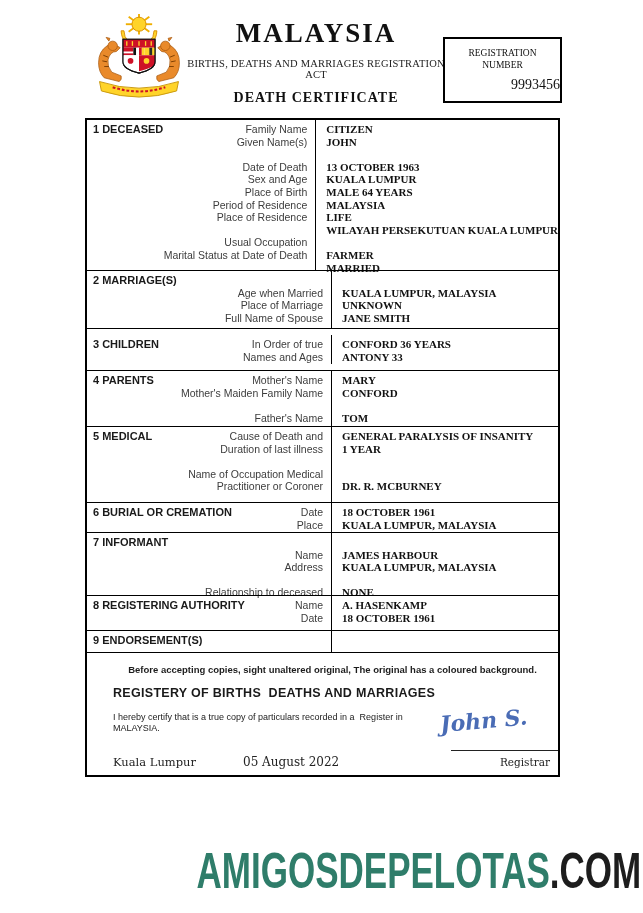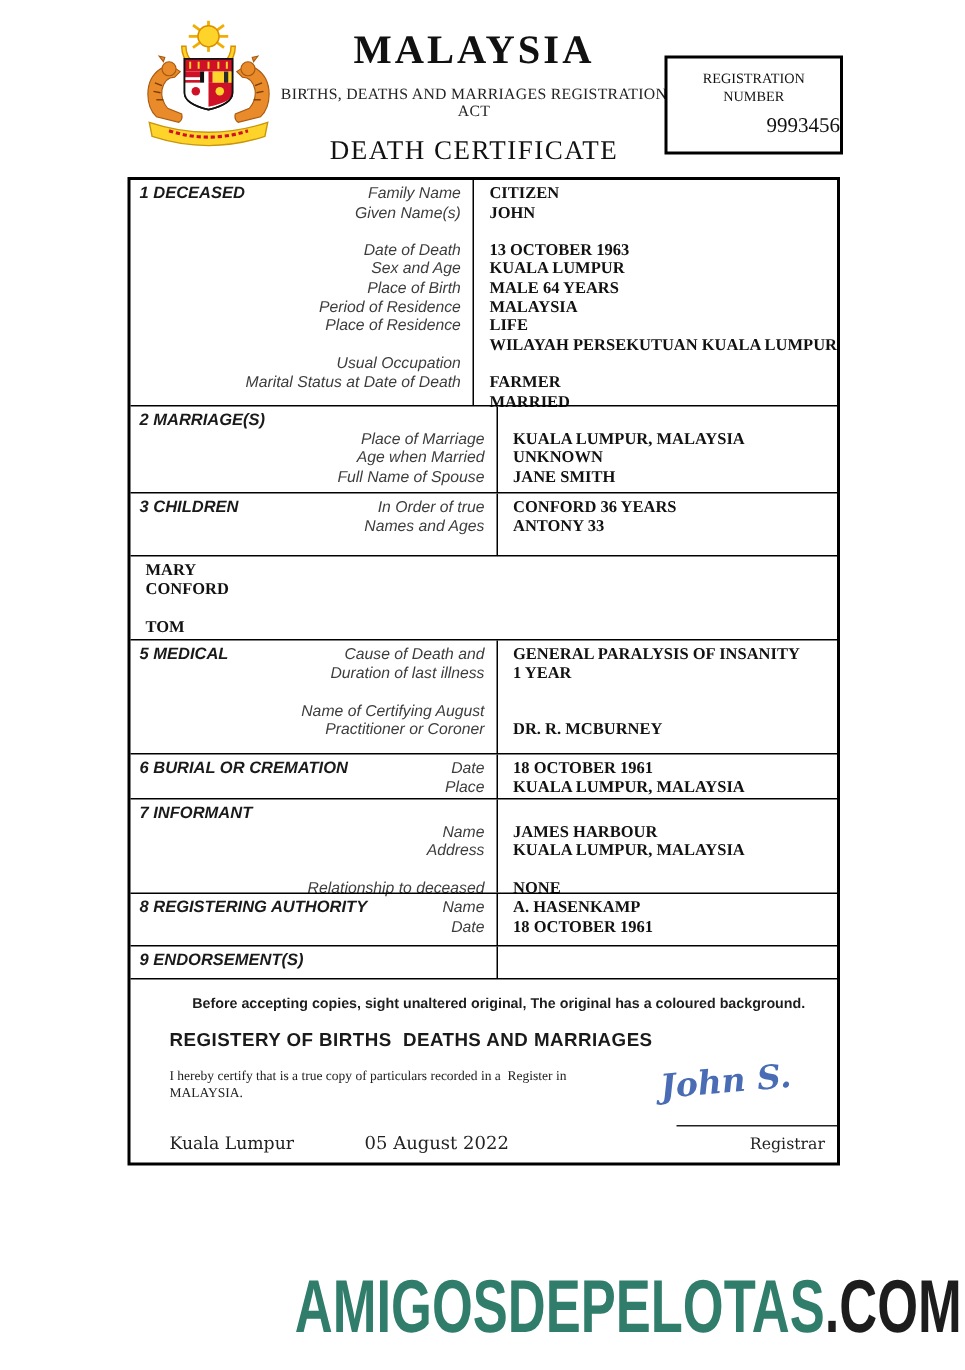--- a/index.html
+++ b/index.html
@@ -4,46 +4,46 @@
 <style>
   * { margin:0; padding:0; box-sizing:border-box; }
   body { background:#ffffff; font-family:"Liberation Sans", sans-serif; }
   .page { position:relative; width:643px; height:913px; background:#ffffff; overflow:hidden; }
 
   
   .coa { position:absolute; left:92px; top:12px; width:94px; height:94px; }
   .header-center { position:absolute; left:180px; top:18px; width:272px; text-align:center; }
   .country-title { font-family:"Liberation Serif", serif; font-weight:bold; font-size:27px; letter-spacing:2px; color:#111; }
   .act-line { font-family:"Liberation Serif", serif; font-size:10.5px; color:#222; margin-top:9px; letter-spacing:0.2px; }
-  .cert-title { font-family:"Liberation Serif", serif; font-weight:normal; font-size:18px; letter-spacing:1px; color:#111; margin-top:10px; }
+  .cert-title { font-family:"Liberation Serif", serif; font-weight:bold; font-size:14px; letter-spacing:1px; color:#111; margin-top:10px; }
   .reg-box { position:absolute; left:443px; top:37px; width:119px; height:66px; border:2px solid #000; text-align:center; padding-top:9px; }
   .reg-label { font-family:"Liberation Serif", serif; font-weight:normal; font-size:9.5px; color:#111; line-height:11.5px; }
   .reg-number { font-family:"Liberation Serif", serif; font-size:14px; color:#111; margin-top:6px;text-align:right; }
 
   
   .cert-table { position:absolute; left:85px; top:118px; width:475px; border:2px solid #000; background:#fff; }
   .sec-row { display:flex; border-top:1.5px solid #000; position:relative; }
   .sec-row:first-child { border-top:none; }
-  .sec-left { width:245px; border-right:1.5px solid #000; position:relative; padding:3px 8px 0 16px;font-style:italic; }
+  .sec-left { width:245px; border-right:1.5px solid #000; position:relative; padding:3px 8px 0 16px; }
   .sec-title { position:absolute; left:6px; top:3px; font-weight:bold; font-size:11px; color:#1a1a1a; white-space:nowrap; }
   .labels { text-align:right; }
   .sec-right { flex:1; padding:3px 0 0 10px; }
   .line { min-height:12.6px; line-height:12.6px; }
   .label-line { font-size:10.5px; color:#3d3d3d; white-space:nowrap; }
   .value-line { font-family:"Liberation Serif", serif; font-weight:bold; font-size:11px; color:#111; white-space:nowrap; }
-  .sec-1 { height:150px; } .sec-2 { height:58px; } .sec-3 { height:42px; }
+  .sec-1 { height:150px; } .sec-2 { height:58px; } .sec-3 { height:42px;align-items:center; }
   .sec-4 { height:56px; } .sec-5 { height:76px; } .sec-6 { height:30px; }
   .sec-7 { height:63px; } .sec-8 { height:35px; } .sec-9 { height:22px; }
 
   
   .footer-row { border-top:1.5px solid #000; height:123px; position:relative;padding-left:20px; }
   .footer-notice { margin-top:11px; text-align:center; font-weight:bold; font-size:9.5px; color:#1d1d1d; }
   .footer-registry { margin:11px 0 0 6px; font-weight:bold; font-size:12.5px; color:#1a1a1a; letter-spacing:0.3px; white-space:pre-wrap; }
   .footer-certify-row { position:relative; height:50px; }
-  .certify-text { position:absolute; left:6px; top:12px; width:345px; font-size:9px; line-height:11px; color:#222; white-space:pre-wrap;font-family:Liberation Serif, serif; }
+  .certify-text { position:absolute; left:6px; top:12px; width:345px; font-size:9px; line-height:11px; color:#222; white-space:pre-wrap; }
   .signature { position:absolute; right:6px; top:0px; width:130px; height:42px; }
   .sig-line { width:107px; margin-left:auto; border-top:1.2px solid #222; }
   .footer-bottom { display:flex; align-items:baseline; padding:4px 4px 0 6px; font-family:"DejaVu Serif", serif; color:#222; }
   .footer-place { font-size:11.5px; }
   .footer-date { font-size:12px; margin-left:47px; }
   .footer-registrar { font-size:10.5px; margin-left:auto; padding-right:4px; }
 
   
   .watermark { position:absolute; top:846px; right:2px; font-weight:bold; font-size:50px; line-height:50px; white-space:nowrap; transform:scaleX(0.70); transform-origin:right center; letter-spacing:0px; }
 </style>
@@ -155,22 +155,22 @@
           <div class="line value-line"></div>
           <div class="line value-line">FARMER</div>
           <div class="line value-line">MARRIED</div>
         </div>
       </div>
       <div class="sec-row sec-2">
         <div class="sec-left">
           <div class="sec-title">2 MARRIAGE(S)</div>
           <div class="labels">
             <div class="line label-line"></div>
+            <div class="line label-line">Age when Married</div>
             <div class="line label-line">Place of Marriage</div>
-            <div class="line label-line">Age when Married</div>
             <div class="line label-line">Full Name of Spouse</div>
           </div>
         </div>
         <div class="sec-right">
           <div class="line value-line"></div>
           <div class="line value-line">KUALA LUMPUR, MALAYSIA</div>
           <div class="line value-line">UNKNOWN</div>
           <div class="line value-line">JANE SMITH</div>
         </div>
       </div>
@@ -181,35 +181,44 @@
             <div class="line label-line">In Order of true</div>
             <div class="line label-line">Names and Ages</div>
           </div>
         </div>
         <div class="sec-right">
           <div class="line value-line">CONFORD 36 YEARS</div>
           <div class="line value-line">ANTONY 33</div>
         </div>
       </div>
       <div class="sec-row sec-4">
+        <div class="sec-left">
+          <div class="sec-title">4 PARENTS</div>
+          <div class="labels">
+            <div class="line label-line">Mother's Name</div>
+            <div class="line label-line">Mother's Maiden Family Name</div>
+            <div class="line label-line"></div>
+            <div class="line label-line">Father's Name</div>
+          </div>
+        </div>
         <div class="sec-right">
           <div class="line value-line">MARY</div>
           <div class="line value-line">CONFORD</div>
           <div class="line value-line"></div>
           <div class="line value-line">TOM</div>
         </div>
       </div>
       <div class="sec-row sec-5">
         <div class="sec-left">
           <div class="sec-title">5 MEDICAL</div>
           <div class="labels">
             <div class="line label-line">Cause of Death and</div>
             <div class="line label-line">Duration of last illness</div>
             <div class="line label-line"></div>
-            <div class="line label-line">Name of Certifying August</div>
+            <div class="line label-line">Name of Occupation Medical</div>
             <div class="line label-line">Practitioner or Coroner</div>
           </div>
         </div>
         <div class="sec-right">
           <div class="line value-line">GENERAL PARALYSIS OF INSANITY</div>
           <div class="line value-line">1 YEAR</div>
           <div class="line value-line"></div>
           <div class="line value-line"></div>
           <div class="line value-line">DR. R. MCBURNEY</div>
         </div>

